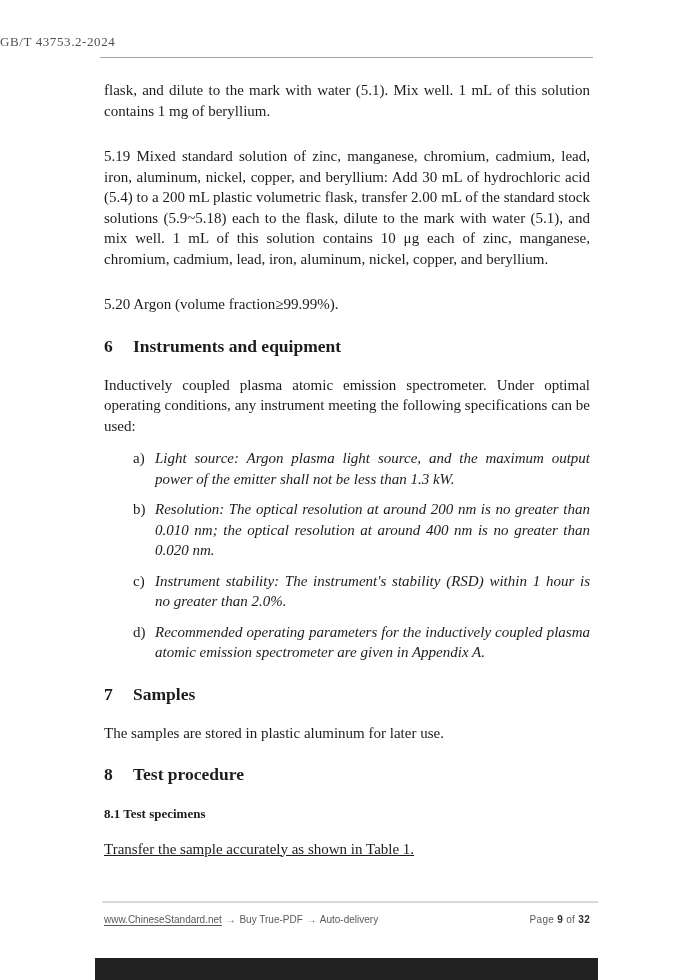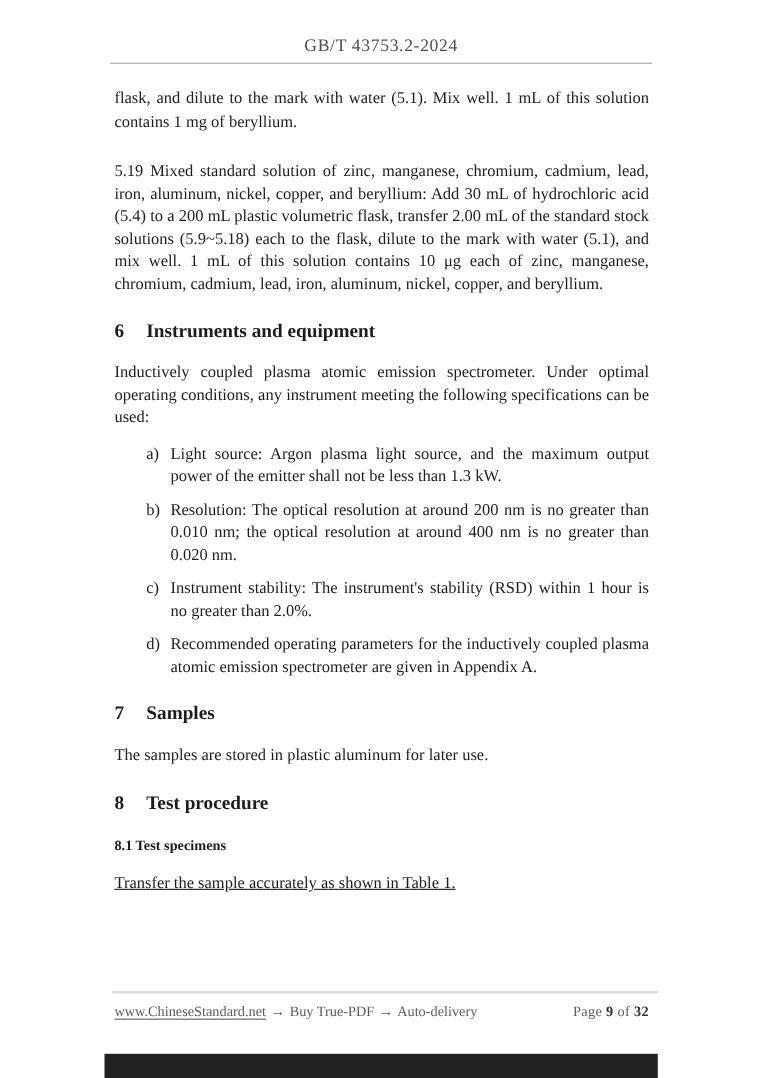--- a/index.html
+++ b/index.html
@@ -9,22 +9,22 @@
     height: 980px;
     background: #ffffff;
     overflow: hidden;
     font-family: "Liberation Serif", "DejaVu Serif", serif;
     color: #1c1c1c;
   }
 
   
   .header { padding-top: 33px; }
   .doc-number {
-    text-align: center;
-    font-size: 16px;
+    text-align: left;
+    font-size: 13px;
     line-height: 17px;
     color: #4f4f4f;
     letter-spacing: 0.6px;
   }
   .header-rule {
     margin: 7px 100px 0 100px;
     border-top: 1px solid #a3a3a3;
     height: 0;
   }
 
@@ -49,21 +49,21 @@
   h2.sec .h-num { min-width: 29px; }
   p.sec-intro { margin-top: 17px; }
 
   .list { margin-top: 12px; }
   .list-item {
     display: flex;
     margin: 0 0 10px 29px;
   }
   .list-item:last-child { margin-bottom: 0; }
   .list-marker { flex: 0 0 22px; }
-  .list-text { flex: 1; text-align: justify; }
+  .list-text { flex: 1; text-align: justify; font-style: italic; }
 
   h3.subsec {
     font-size: 13px;
     line-height: 20.5px;
     font-weight: bold;
     margin: 18px 0 0 0;
   }
   p.p-after-sub { margin-top: 14px; text-decoration: underline; }
   p.p-body7 { margin-top: 17px; }
 
@@ -77,22 +77,22 @@
     background: #d8d8d8;
   }
   .footer-row {
     position: absolute;
     left: 104px;
     top: 911px;
     width: 486px;
     display: flex;
     justify-content: space-between;
     align-items: baseline;
-    font-family: Liberation Serif, serif;
-    font-size: 13px;
+    font-family: Liberation Sans, sans-serif;
+    font-size: 10px;
     line-height: 17px;
     color: #5a5a5a;
   }
   .site-link {
     text-decoration: underline;
     text-underline-offset: 2px;
     color: #5a5a5a;
     cursor: pointer;
   }
   .arrow { padding: 0 1px; }
@@ -118,20 +118,21 @@
     <div class="doc-number">GB/T 43753.2-2024</div>
     <div class="header-rule"></div>
   </div>
 
   <div class="content">
 
     <p class="para p-first justify">flask, and dilute to the mark with water (5.1). Mix well. 1 mL of this solution contains 1 mg of beryllium.</p>
 
     <p class="para justify"><b class="clause-num">5.19</b> <span>Mixed standard solution of zinc, manganese, chromium, cadmium, lead, iron, aluminum, nickel, copper, and beryllium: Add 30 mL of hydrochloric acid (5.4) to a 200 mL plastic volumetric flask, transfer 2.00 mL of the standard stock solutions (5.9~5.18) each to the flask, dilute to the mark with water (5.1), and mix well. 1 mL of this solution contains 10 μg each of zinc, manganese, chromium, cadmium, lead, iron, aluminum, nickel, copper, and beryllium.</span></p>
 
+    <p class="para"><b class="clause-num">5.20</b> <span>Argon (volume fraction≥99.99%).</span></p>
 
     <h2 class="sec">
         <span class="h-num">6</span>
         <span>Instruments and equipment</span>
       </h2>
 
     <p class="para sec-intro justify">Inductively coupled plasma atomic emission spectrometer. Under optimal operating conditions, any instrument meeting the following specifications can be used:</p>
 
     <div class="list">
       <div class="list-item">

